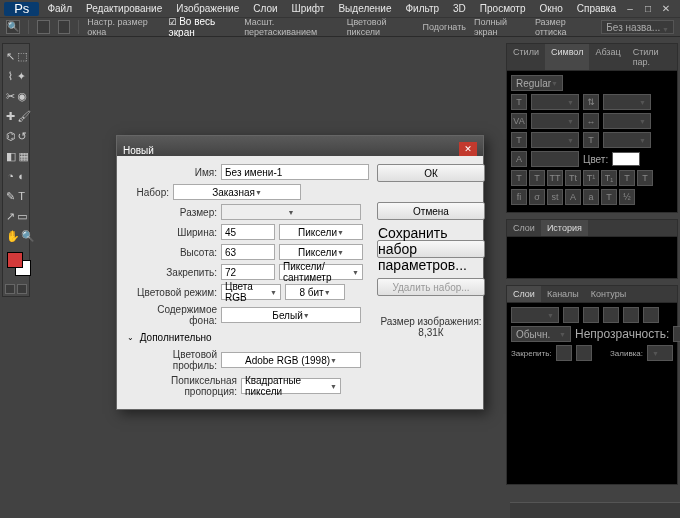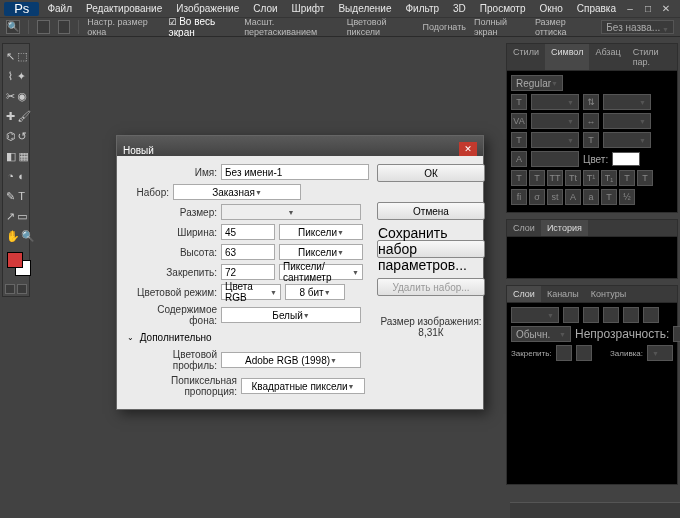--- a/index.html
+++ b/index.html
@@ -355,21 +355,21 @@
           </div>
         <div class="drow">
             <div class="dlbl">Цветовой профиль:</div>
             <div class="dsel w4">
               <span>Adobe RGB (1998)</span>
               <span class="darrow">▼</span>
             </div>
           </div>
         <div class="drow">
             <div class="dlbl" style="width:110px">Попиксельная пропорция:</div>
-            <div class="dsel" style="width:124px">
+            <div class="dsel" style="width:100px">
               <span>Квадратные пиксели</span>
               <span class="darrow">▼</span>
             </div>
           </div>
       </div>
       <div class="dlg-right">
         <div class="dbtn">ОК</div>
         <div class="dbtn">Отмена</div>
         <div class="dbtn" style="font-size:14px">Сохранить набор параметров...</div>
         <div class="dbtn dis">Удалить набор...</div>

